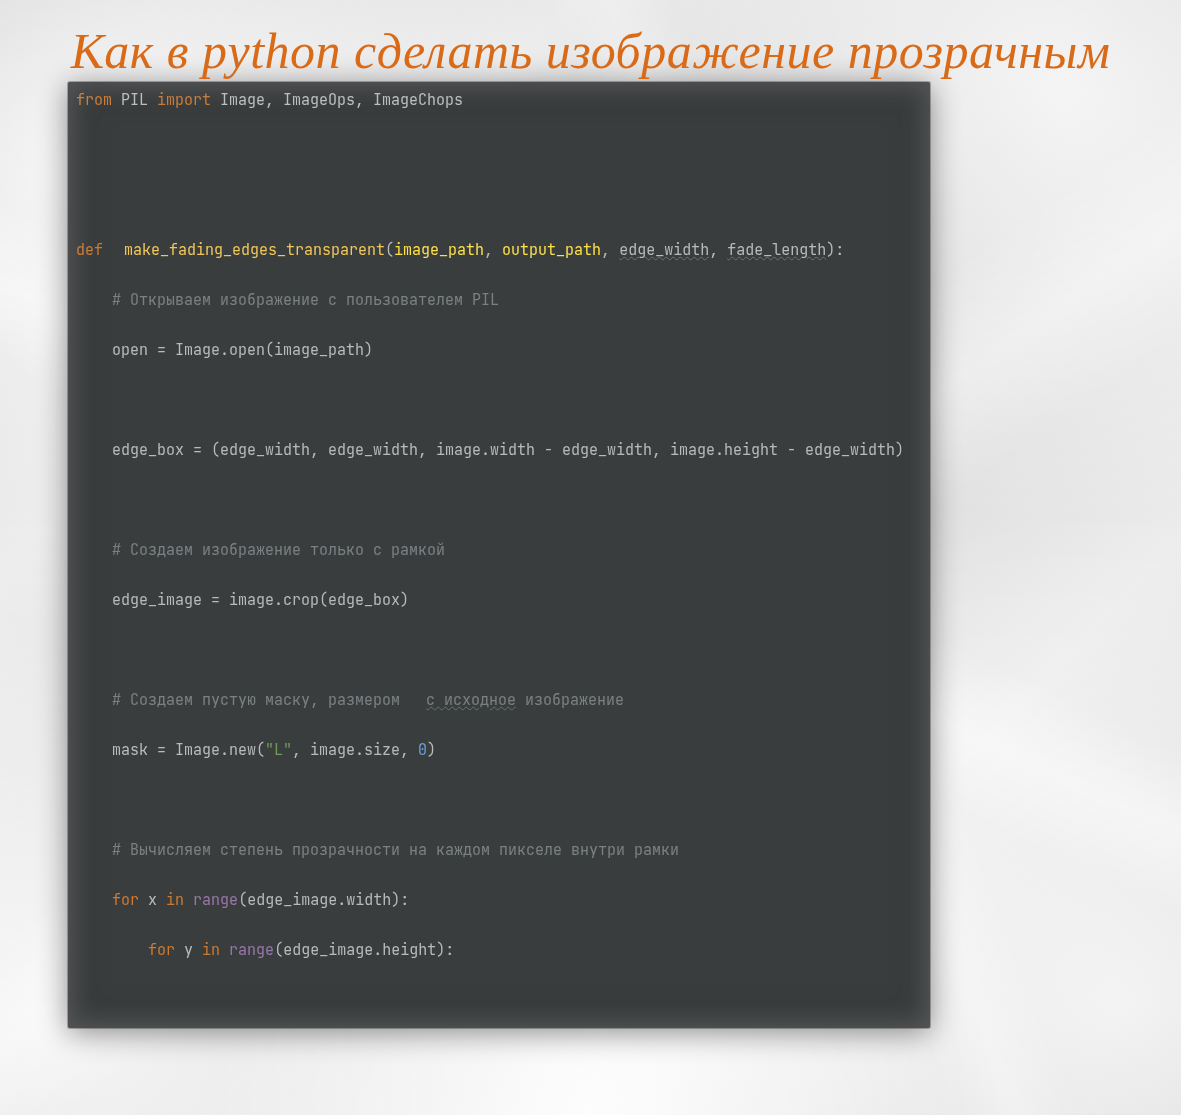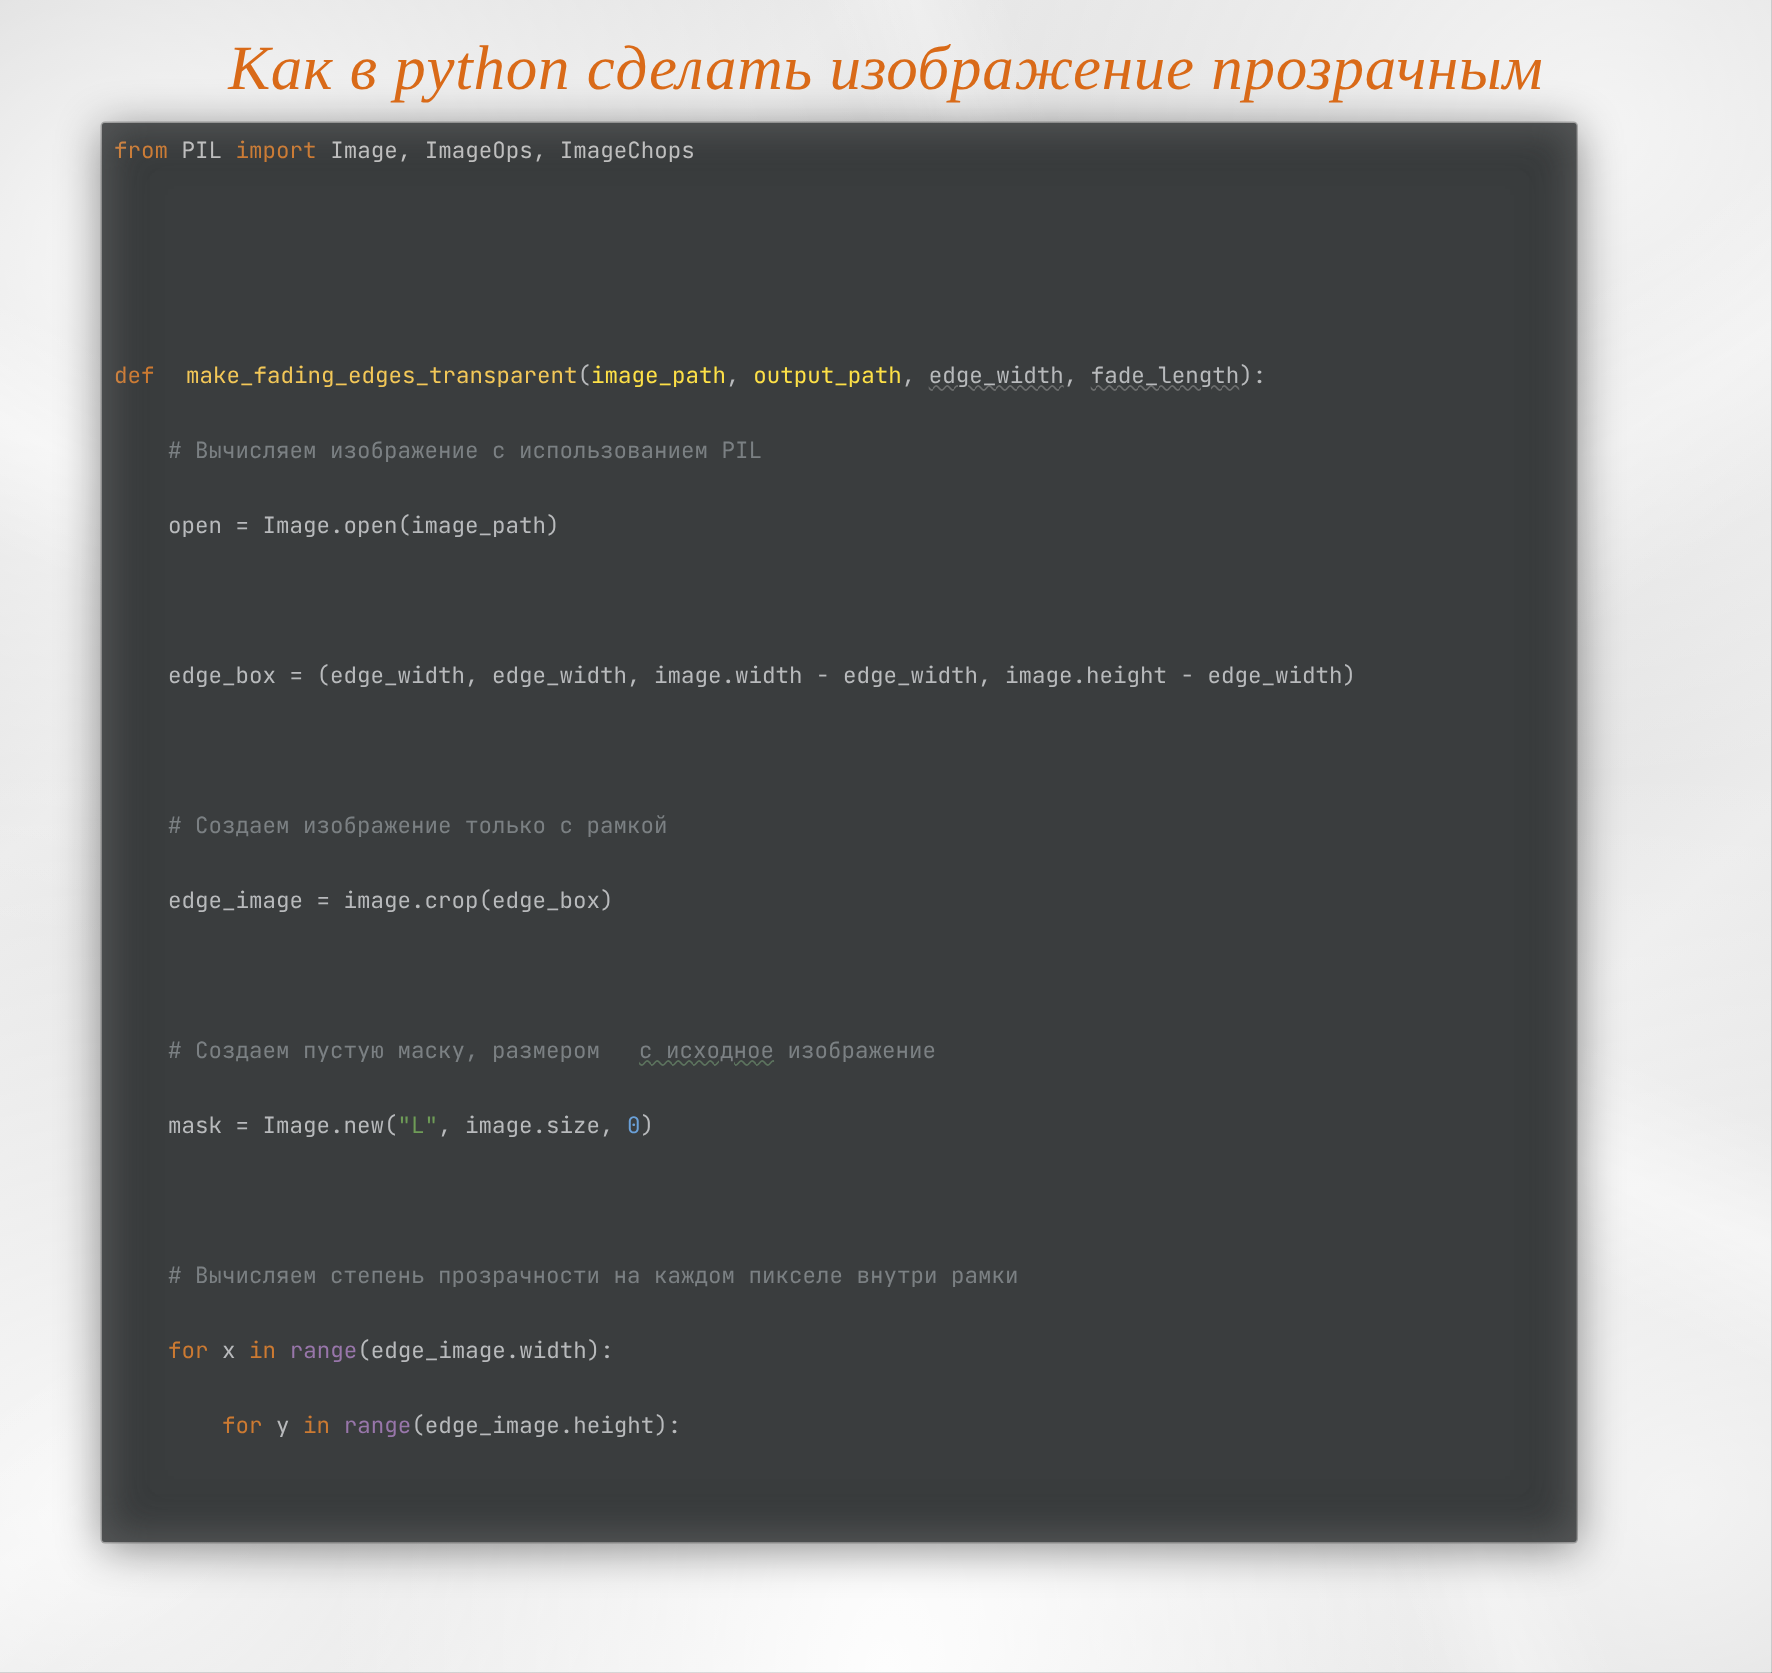--- a/index.html
+++ b/index.html
@@ -32,32 +32,32 @@
     pointer-events:none;
   }
 
   .title {
     position: absolute;
     top: 22px;
     left: 0;
     right: 0;
     text-align: center;
     font-style: italic;
-    font-size: 42px;
+    font-size: 50px;
     letter-spacing: 0.5px;
     color: #d96a18;
     font-family: Georgia, 'Times New Roman', serif;
     z-index: 2;
   }
 
   .code-panel {
     position: absolute;
     left: 68px;
     top: 82px;
-    width: 983px;
+    width: 862px;
     height: 946px;
     background: #3a3d3e;
     border-radius: 2px;
     box-shadow:
       0 0 0 1px rgba(0,0,0,0.25),
       0 4px 30px rgba(0,0,0,0.45),
       inset 0 0 40px rgba(0,0,0,0.25);
     overflow: hidden;
   }
   
@@ -101,21 +101,21 @@
 </head>
 <body>
 
 <div class="title">Как в python сделать изображение прозрачным</div>
 
 <div class="code-panel">
 <pre class="code"><span class="cl"><span class="kw">from</span> <span class="mod">PIL</span> <span class="kw">import</span> <span class="mod">Image, ImageOps, ImageChops</span></span>
 <span class="cl"> </span>
 <span class="cl"> </span>
 <span class="cl"><span class="kw">def</span> <span class="fn">make_fading_edges_transparent</span><span class="pn">(</span><span class="pm">image_path</span><span class="pn">, </span><span class="pm">output_path</span><span class="pn">, </span><span class="pmU">edge_width</span><span class="pn">, </span><span class="pmU">fade_length</span><span class="pn">):</span></span>
-<span class="cl">    <span class="cm"># Вычисляем изображение с использованием PIL</span></span>
+<span class="cl">    <span class="cm"># Открываем изображение с пользователем PIL</span></span>
 <span class="cl">    <span class="id">open = Image.open(image_path)</span></span>
 <span class="cl"> </span>
 <span class="cl">    <span class="id">edge_box = (edge_width, edge_width, image.width - edge_width, image.height - edge_width)</span></span>
 <span class="cl"> </span>
 <span class="cl">    <span class="cm"># Создаем изображение только с рамкой</span></span>
 <span class="cl">    <span class="id">edge_image = image.crop(edge_box)</span></span>
 <span class="cl"> </span>
 <span class="cl">    <span class="cm"># Создаем пустую маску, размером </span><span class="cmU">с исходное</span><span class="cm"> изображение</span></span>
 <span class="cl">    <span class="id">mask = Image.new(</span><span class="str">"L"</span><span class="id">, image.size, </span><span class="num">0</span><span class="id">)</span></span>
 <span class="cl"> </span>

